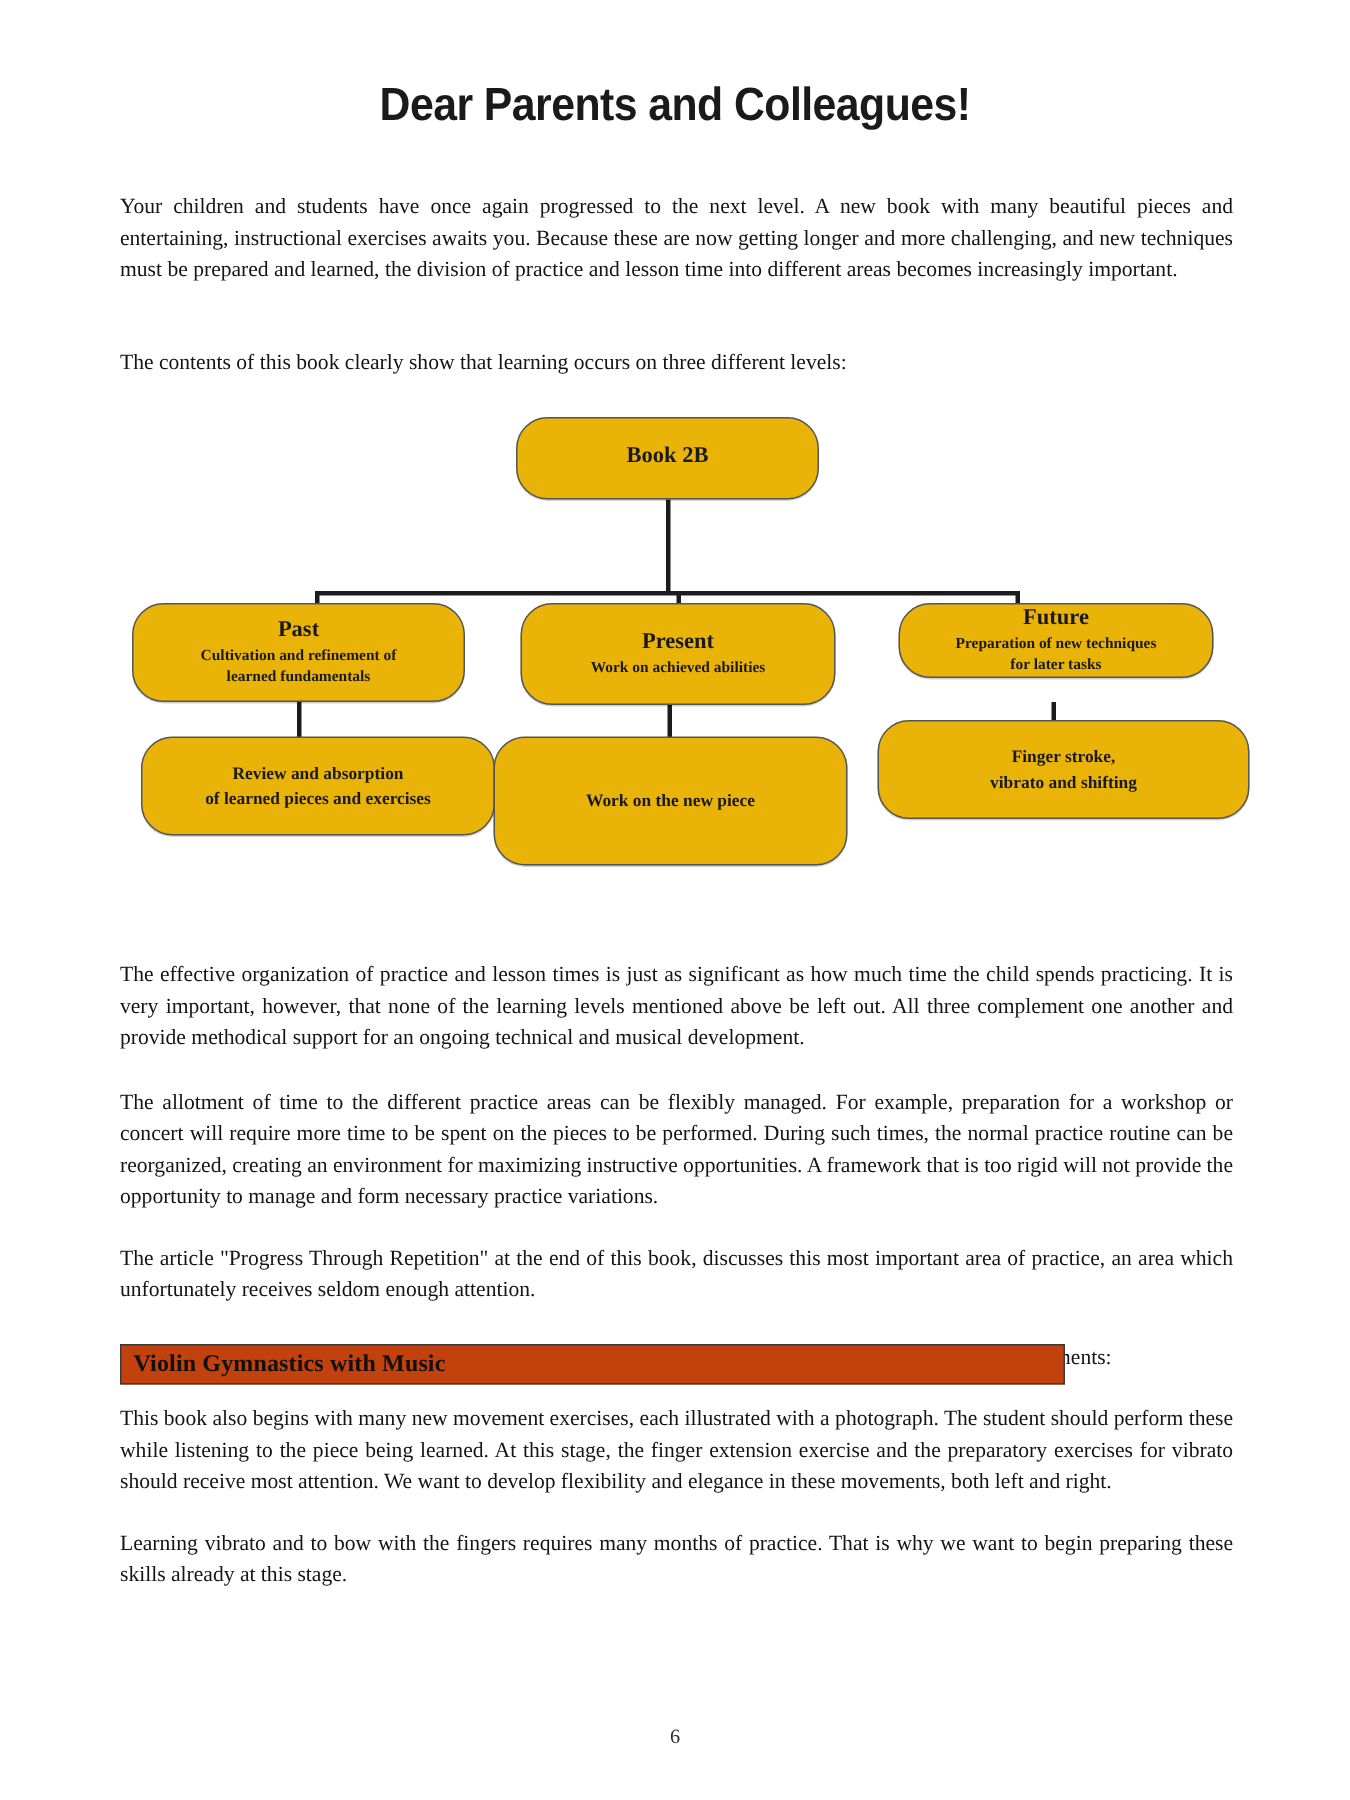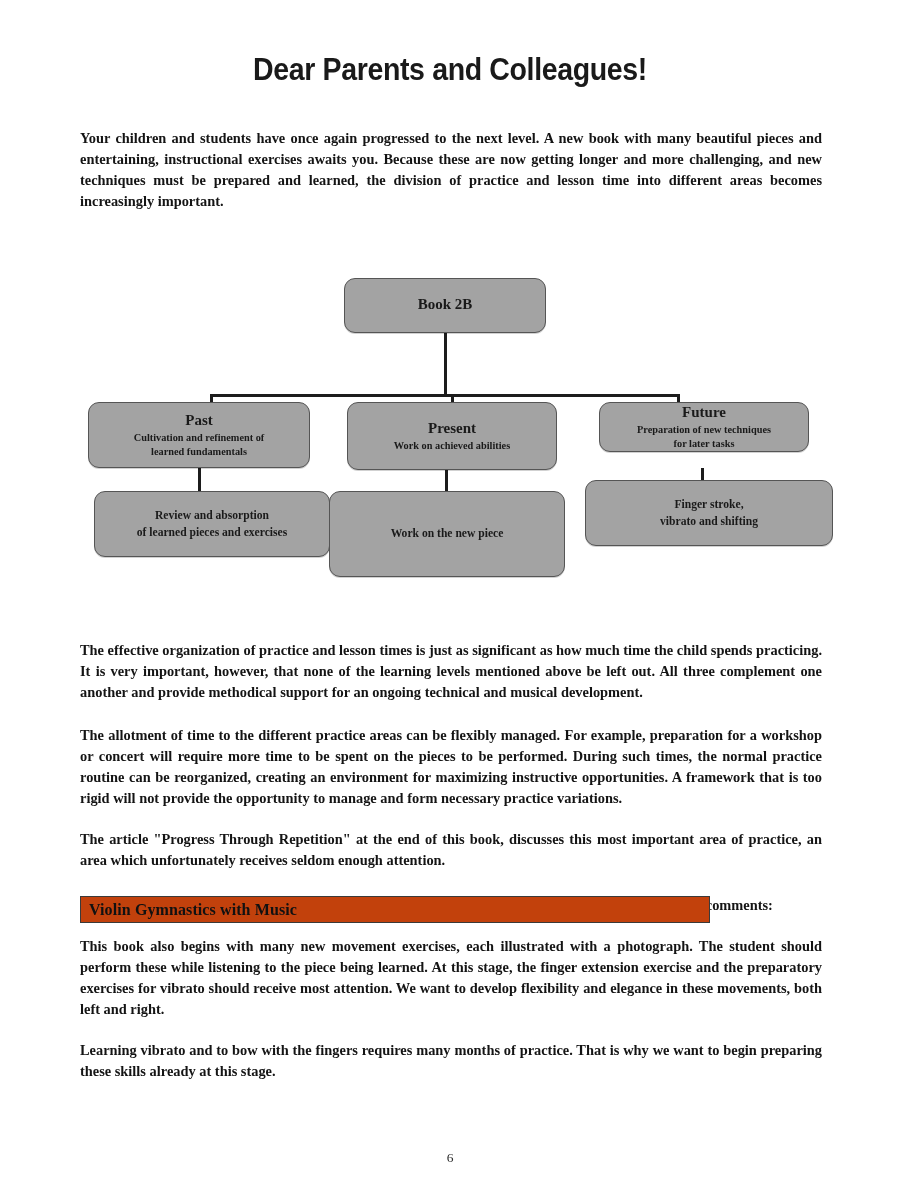--- a/index.html
+++ b/index.html
@@ -35,21 +35,20 @@
     color: #1a1a1a;
     transform: scaleX(0.92);
     transform-origin: center top;
   }
 
   
   .col {
     position: absolute;
     left: 80px;
     width: 742px;
-    font-weight: bold;
   }
   p.body {
     margin: 0 0 14px 0;
     font-size: 14.4px;
     line-height: 1.46;
     text-align: justify;
     color: #141414;
     font-family: "Liberation Serif", serif;
   }
   p.body.tight { margin-bottom: 0; }
@@ -61,23 +60,23 @@
   .diagram {
     position: absolute;
     left: 76px;
     top: 268px;
     width: 752px;
     height: 310px;
   }
   .node {
     position: absolute;
     box-sizing: border-box;
-    background: #a3a3a3;
+    background: #eab308;
     border: 1.4px solid #555555;
-    border-radius: 11px;
+    border-radius: 21px;
     display: flex;
     flex-direction: column;
     align-items: center;
     justify-content: center;
     text-align: center;
     color: #1a1a1a;
     box-shadow: 0 1px 0 rgba(0,0,0,0.18);
   }
   .node .ttl {
     font-weight: bold;
@@ -145,20 +144,23 @@
 <body>
 
 <div class="page">
 
   <div class="doc-title">Dear Parents and Colleagues!</div>
 
   <div class="col intro">
     <p class="body">Your children and students have once again progressed to the next level. A new book with many beautiful pieces and entertaining, instructional exercises awaits you. Because these are now getting longer and more challenging, and new techniques must be prepared and learned, the division of practice and lesson time into different areas becomes increasingly important.</p>
   </div>
 
+  <div class="col lead-in">
+    <p class="body tight">The contents of this book clearly show that learning occurs on three different levels:</p>
+  </div>
 
   <div class="diagram">
 
     <div class="conn v" style="left:367.5px; top:65px;  height:63px;"></div>
     <div class="conn h" style="left:134px;  top:126px; width:470px;"></div>
     <div class="conn v" style="left:134px;  top:126px; height:10px;"></div>
     <div class="conn v" style="left:374.5px;top:126px; height:10px;"></div>
     <div class="conn v" style="left:601px;  top:126px; height:10px;"></div>
 
     <div class="conn v" style="left:122px; top:200px; height:24px;"></div>

